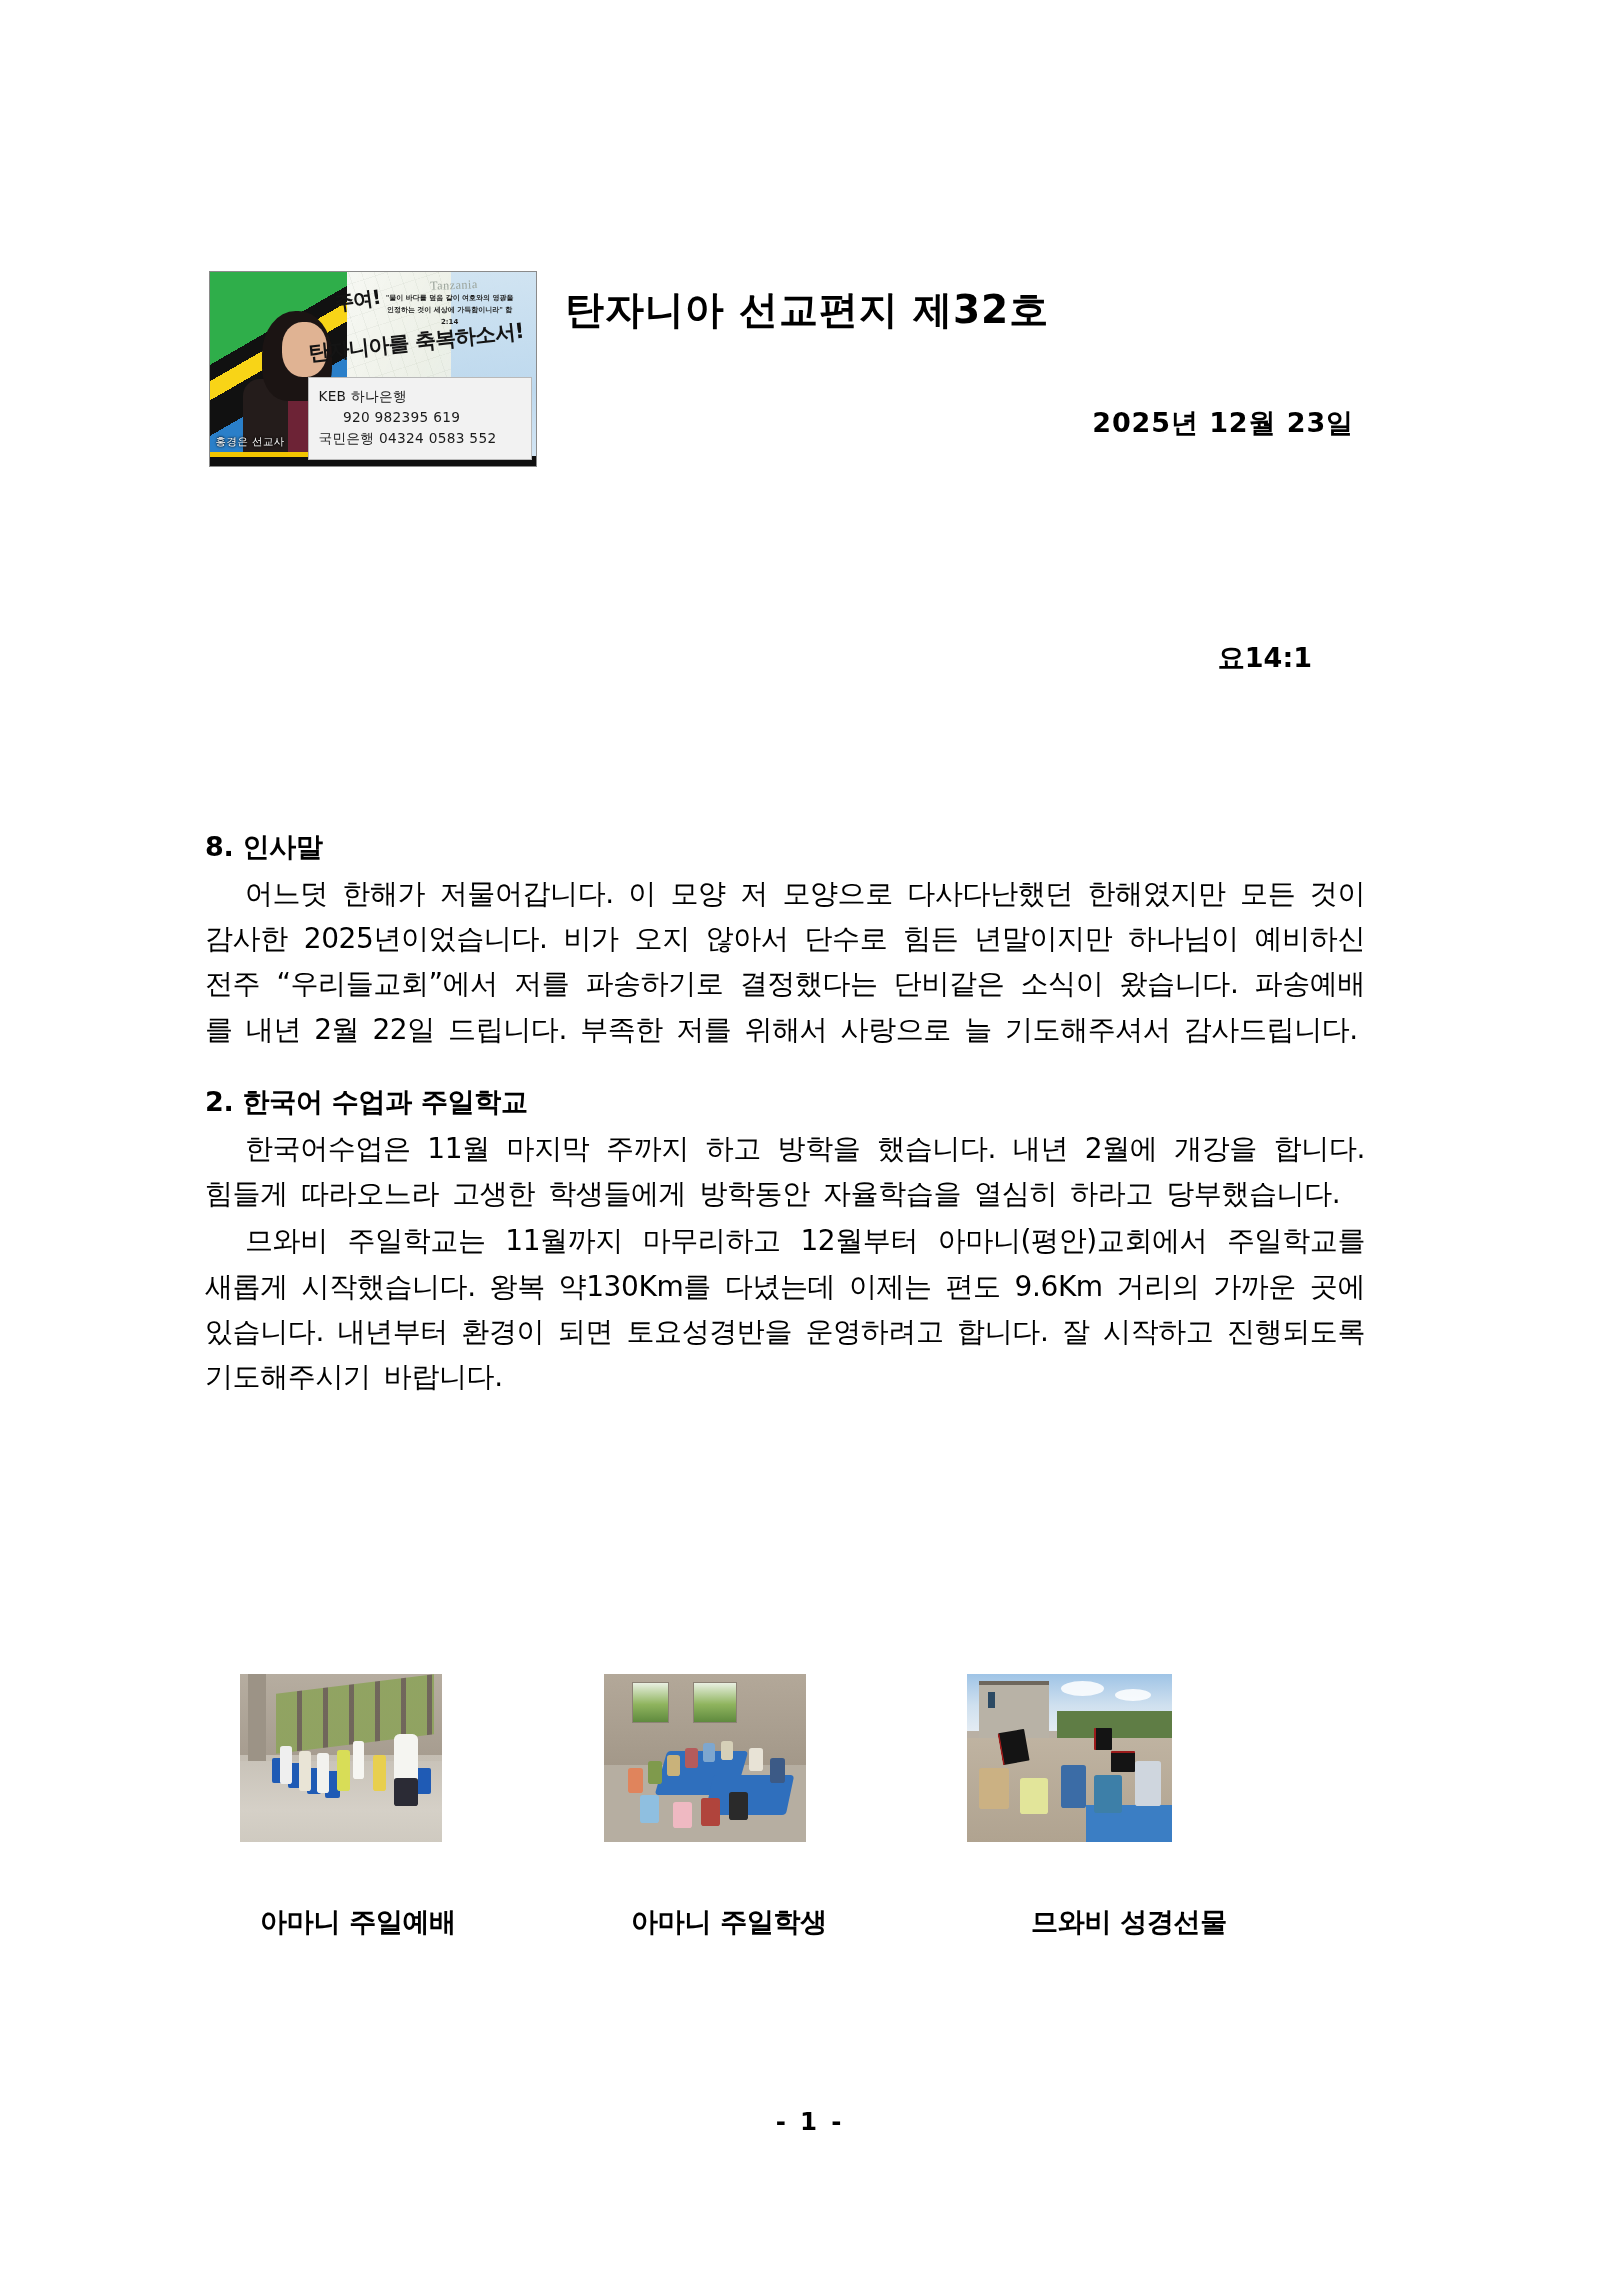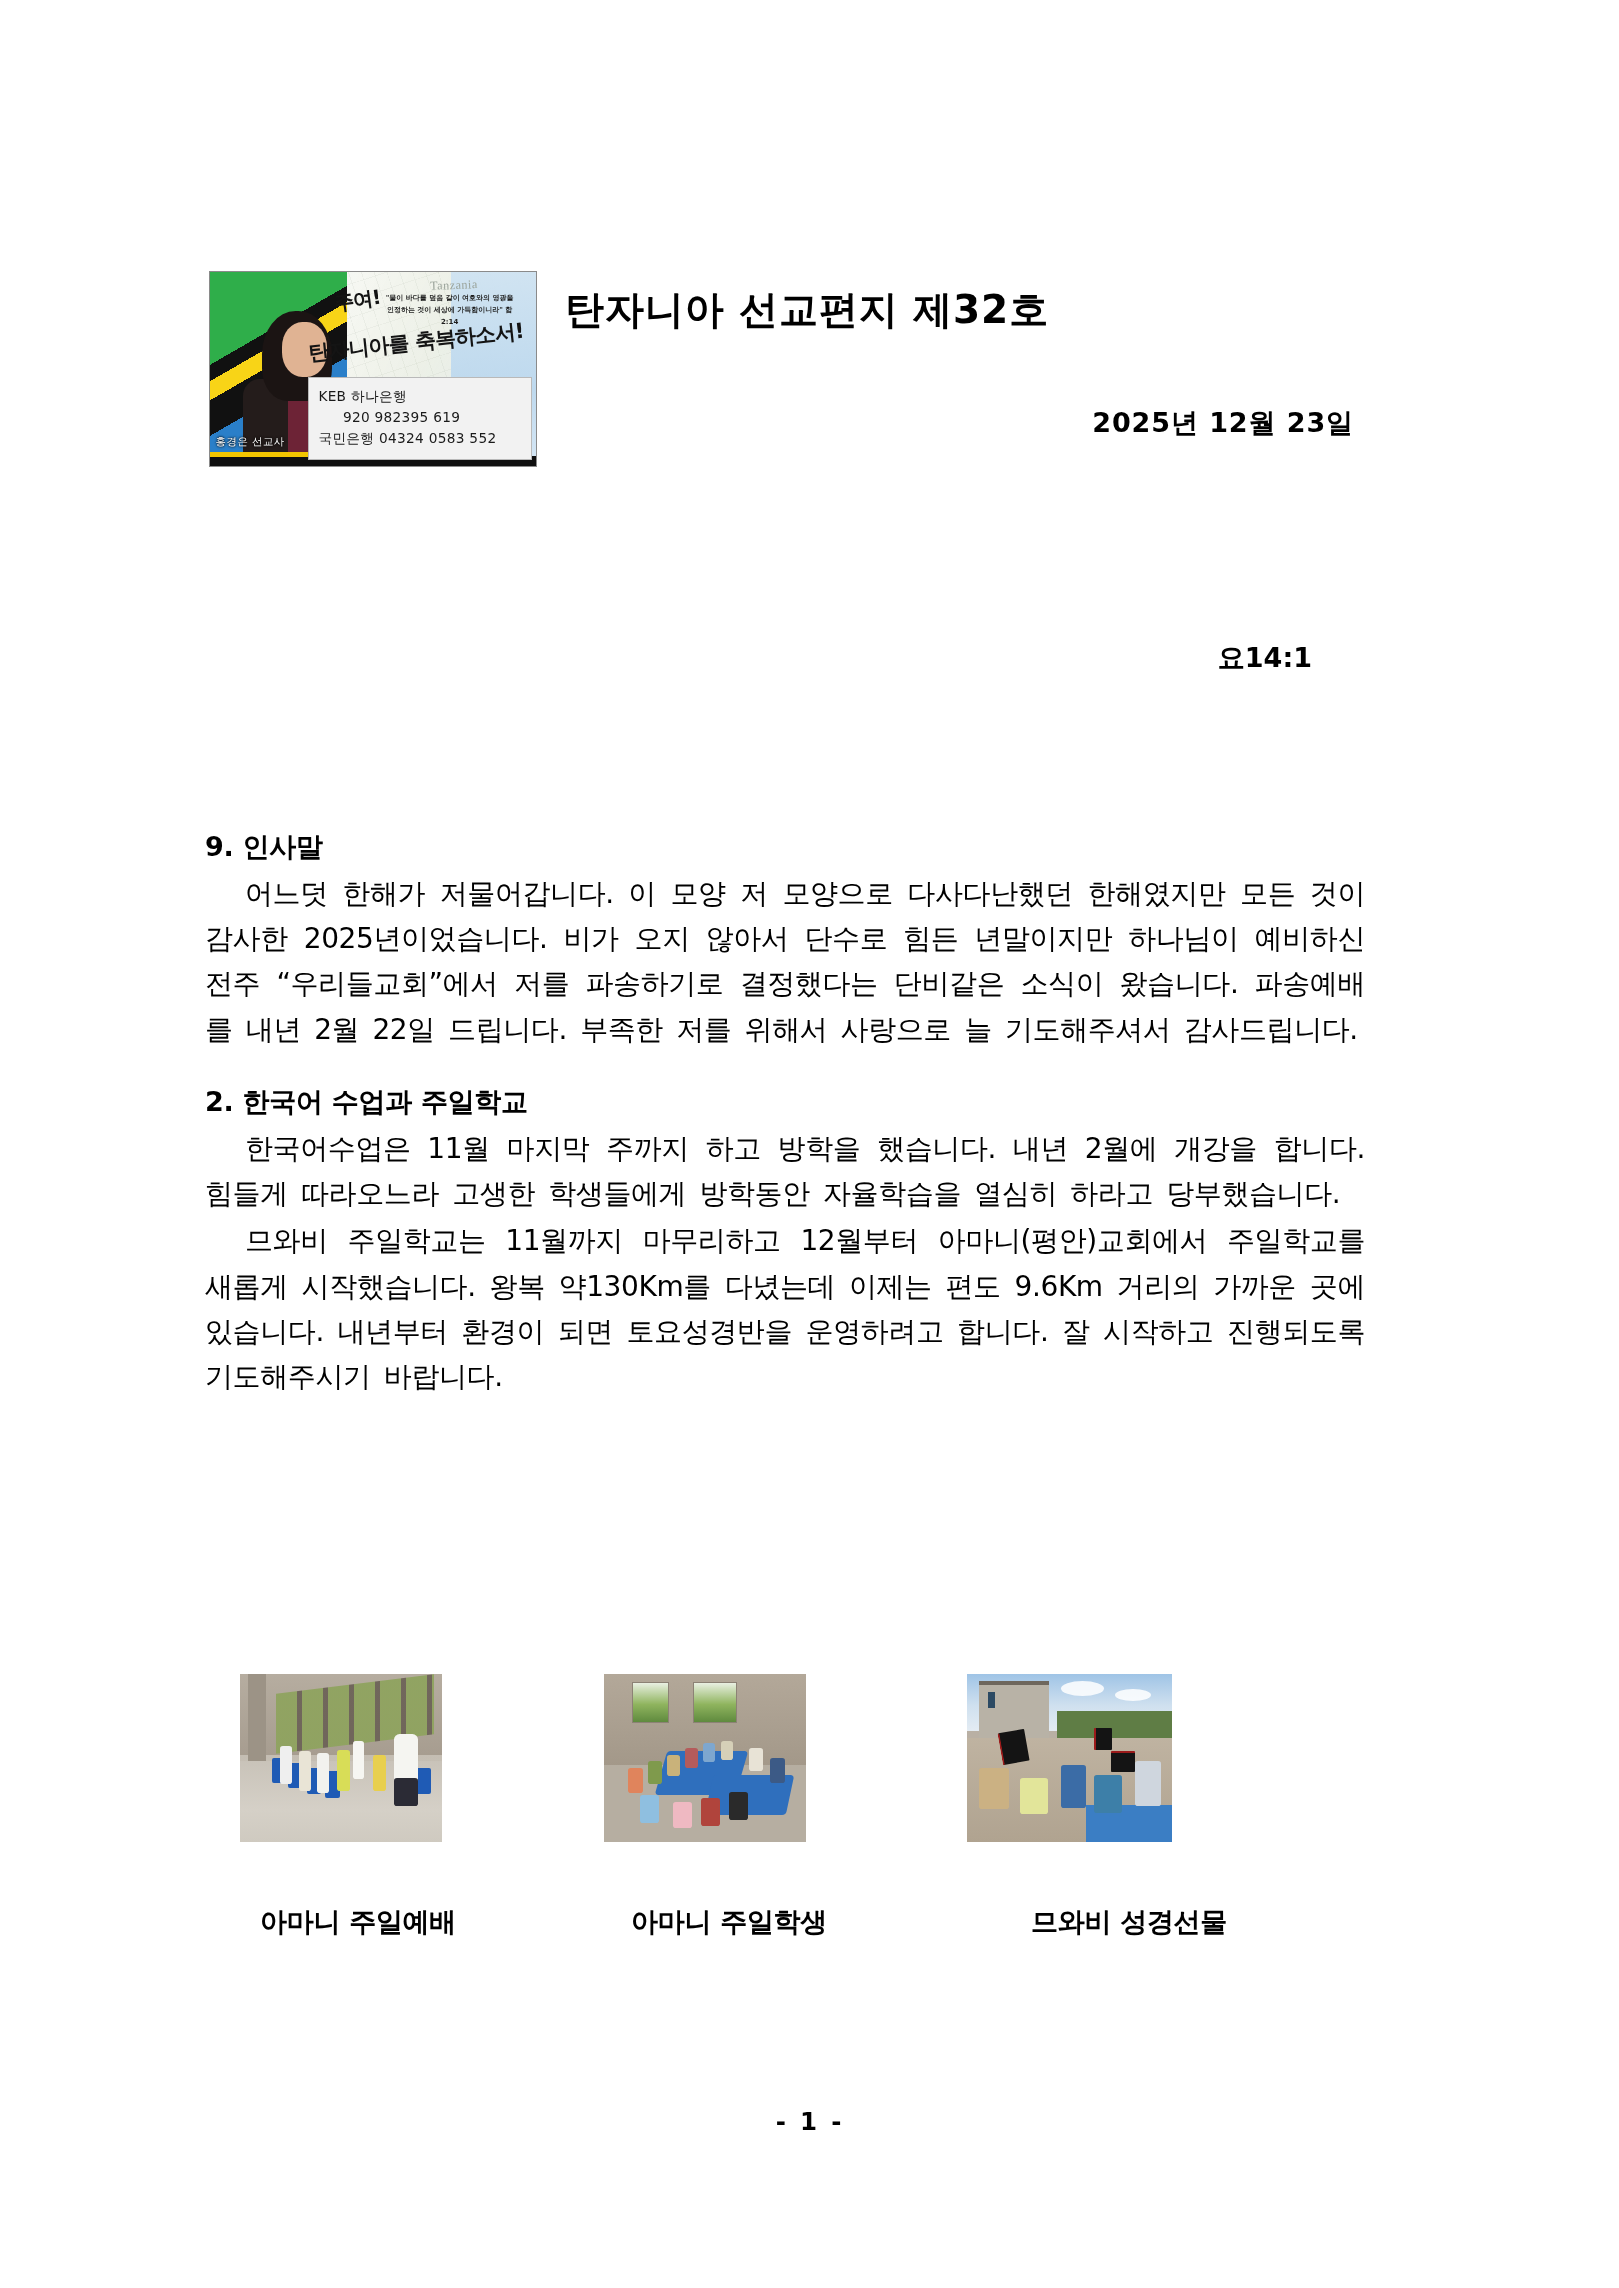--- a/index.html
+++ b/index.html
@@ -454,21 +454,21 @@
       <div class="doc-date">2025년 12월 23일</div>
     </div>
   </div>
 
   <div class="scripture">
     <div class="scripture-ref">요14:1</div>
   </div>
 
   <div class="body-area">
 
-    <h2 class="sec-heading">9. 인사말</h2>
+    <h2 class="sec-heading">8. 인사말</h2>
     <p class="para">어느덧 한해가 저물어갑니다. 이 모양 저 모양으로 다사다난했던 한해였지만 모든 것이 감사한 2025년이었습니다. 비가 오지 않아서 단수로 힘든 년말이지만 하나님이 예비하신 전주 “우리들교회”에서 저를 파송하기로 결정했다는 단비같은 소식이 왔습니다. 파송예배를 내년 2월 22일 드립니다. 부족한 저를 위해서 사랑으로 늘 기도해주셔서 감사드립니다.</p>
 
     <div class="gap-sec"></div>
 
     <h2 class="sec-heading">2. 한국어 수업과 주일학교</h2>
     <p class="para">한국어수업은 11월 마지막 주까지 하고 방학을 했습니다. 내년 2월에 개강을 합니다. 힘들게 따라오느라 고생한 학생들에게 방학동안 자율학습을 열심히 하라고 당부했습니다.</p>
     <div class="gap-para"></div>
     <p class="para">므와비 주일학교는 11월까지 마무리하고 12월부터 아마니(평안)교회에서 주일학교를 새롭게 시작했습니다. 왕복 약130Km를 다녔는데 이제는 편도 9.6Km 거리의 가까운 곳에 있습니다. 내년부터 환경이 되면 토요성경반을 운영하려고 합니다. 잘 시작하고 진행되도록 기도해주시기 바랍니다.</p>
   </div>
 

